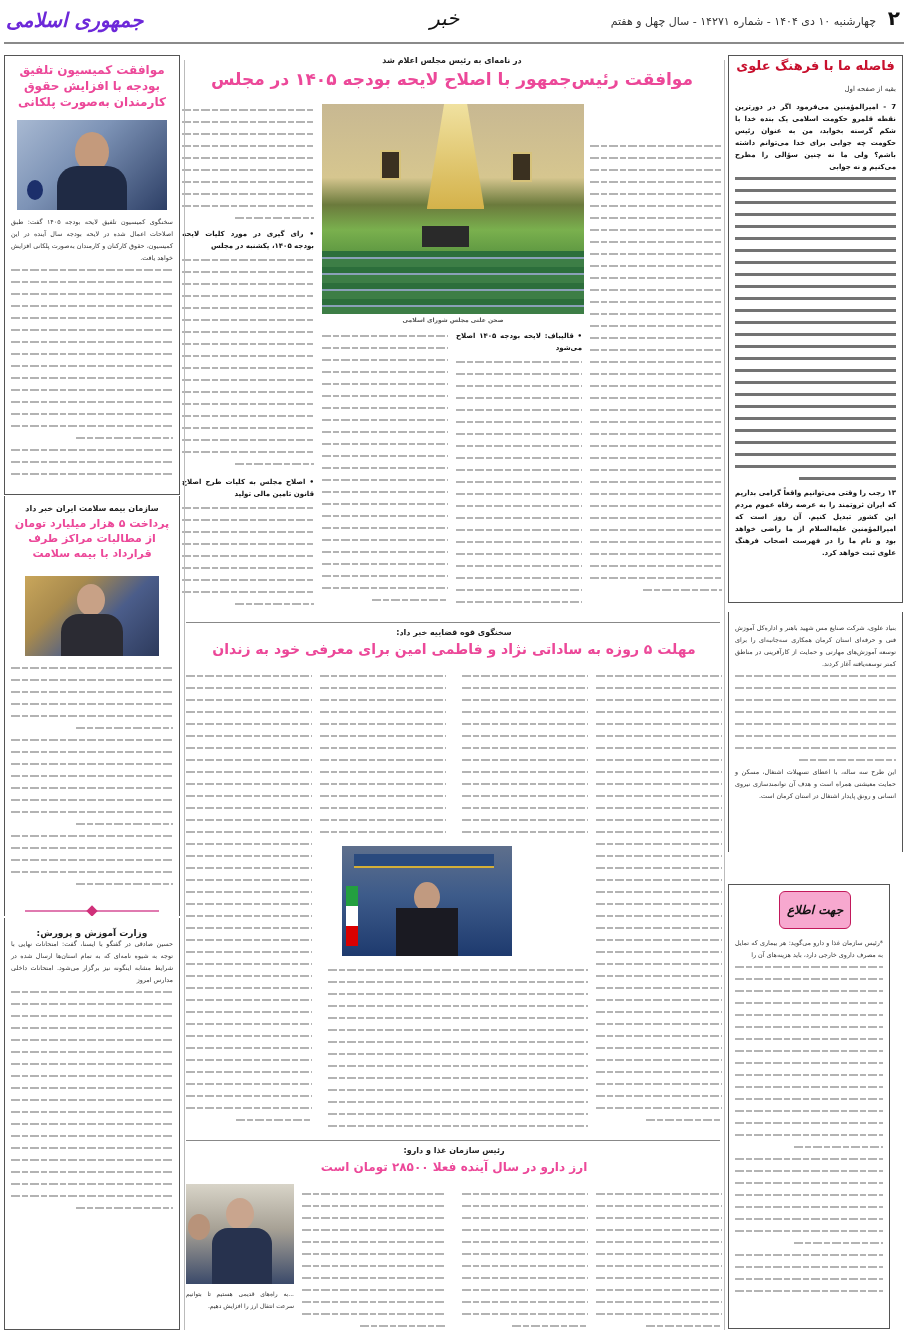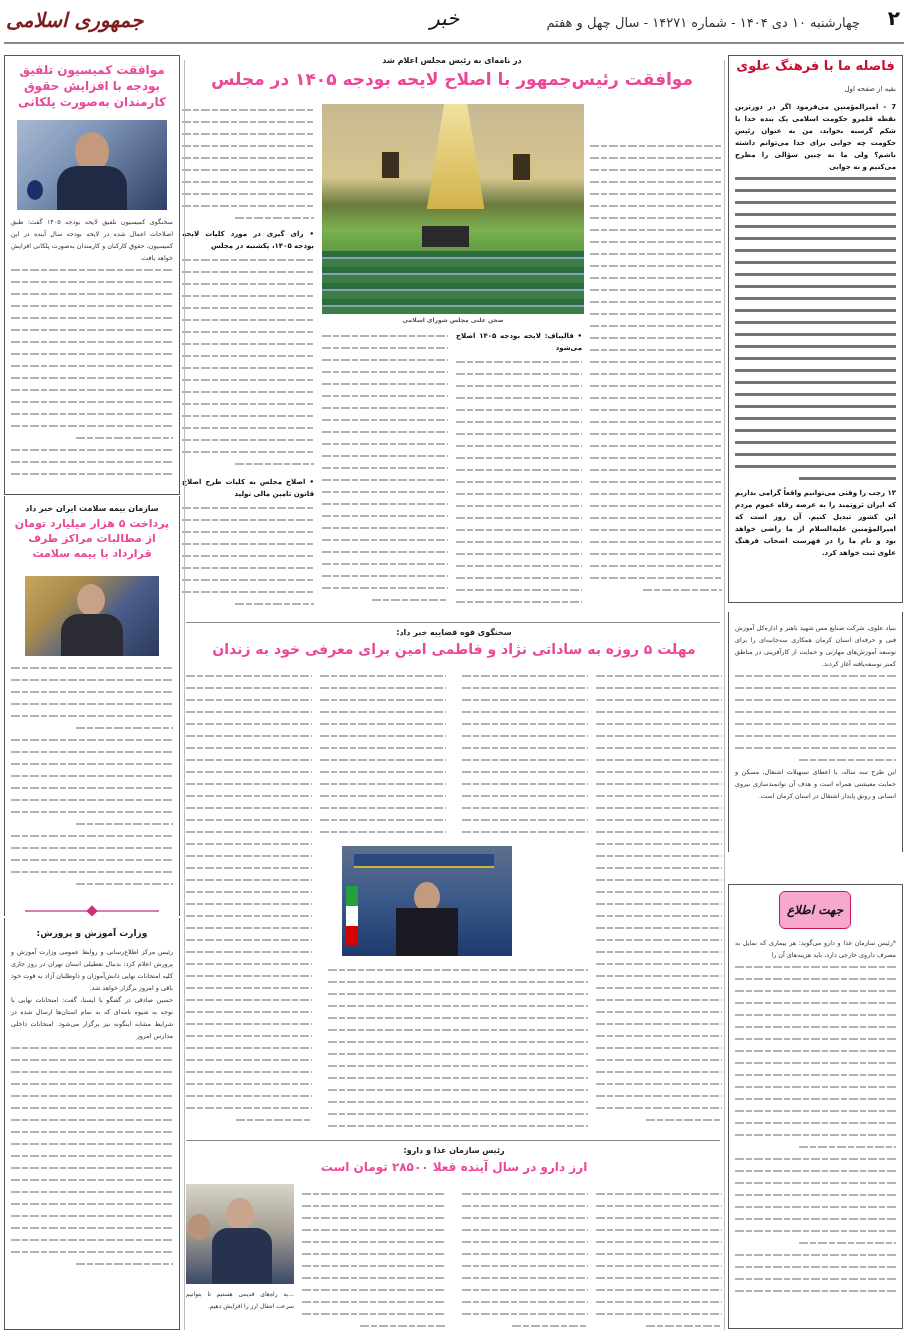--- a/index.html
+++ b/index.html
@@ -1,23 +1,23 @@
 <!DOCTYPE html>
 <html><head>
 <meta charset="utf-8">
 <style>
   * { box-sizing: border-box; margin: 0; padding: 0; }
   html, body { width: 908px; height: 1333px; background: #ffffff; overflow: hidden; }
   body { font-family: "DejaVu Sans", sans-serif; color: #1a1a1a; direction: rtl; position: relative; }
 
   .masthead { position: absolute; left: 0; top: 0; width: 908px; height: 45px; }
-  .mh-logo { position: absolute; left: 6px; top: 8px; font-family: "DejaVu Serif", serif; font-size: 20px; font-style: italic; font-weight: bold; color: #7f1d1d; }
+  .mh-logo { position: absolute; left: 6px; top: 8px; font-family: "DejaVu Serif", serif; font-size: 20px; font-style: italic; font-weight: bold; color: #6d28d9; }
   .mh-section { position: absolute; left: 430px; top: 6px; font-family: "DejaVu Serif", serif; font-size: 20px; font-style: italic; color: #111; }
   .mh-page { position: absolute; right: 8px; top: 6px; font-size: 20px; font-weight: bold; color: #111; }
-  .mh-date { position: absolute; right: 48px; top: 15px; font-size: 13px; color: #333; }
+  .mh-date { position: absolute; right: 32px; top: 15px; font-size: 11px; color: #333; }
   .mh-rule { position: absolute; left: 4px; right: 4px; top: 42px; height: 2px; background: #8a8a8a; }
 
   .col { position: absolute; overflow: hidden; }
   .text { font-size: 6.4px; line-height: 12px; text-align: justify; color: #333; }
   .lines { display: flex; flex-direction: column; gap: 0; }
   .ln { height: 12px; border-bottom: 0 solid transparent; position: relative; }
   .ln::after { content: ""; position: absolute; right: 0; left: 0; top: 5px; height: 2px; background: repeating-linear-gradient(90deg, #9a9a9a 0 9px, transparent 9px 11px, #9a9a9a 11px 17px, transparent 17px 19px); opacity: .75; }
   .ln.short::after { left: 40%; }
   .ln.bold::after { background: #444; height: 3px; top: 4px; }
 
@@ -90,21 +90,21 @@
       <div class="ln"></div>
       <div class="ln"></div>
       <div class="ln"></div>
       <div class="ln"></div>
       <div class="ln"></div>
       <div class="ln short"></div>
   </div>
   <div class="text" style="margin:0 6px;">این طرح سه ساله، با اعطای تسهیلات اشتغال، مسکن و حمایت معیشتی همراه است و هدف آن توانمندسازی نیروی انسانی و رونق پایدار اشتغال در استان کرمان است.</div>
 </section>
 
-<section class="box" style="left:728px; top:884px; width:175px; height:445px;">
+<section class="box" style="left:728px; top:884px; width:162px; height:445px;">
   <div class="pink-banner" style="left:50px; top:6px; width:72px; height:38px;">جهت اطلاع</div>
   <div class="text" style="position:absolute; top:52px; left:6px; right:6px;">*رئیس سازمان غذا و دارو می‌گوید: هر بیماری که تمایل به مصرف داروی خارجی دارد، باید هزینه‌های آن را</div>
   <div class="lines" style="position:absolute; top:76px; left:6px; right:6px;">
     <div class="ln"></div>
       <div class="ln"></div>
       <div class="ln"></div>
       <div class="ln"></div>
       <div class="ln"></div>
       <div class="ln"></div>
       <div class="ln"></div>
@@ -339,21 +339,20 @@
       <div class="ln"></div>
       <div class="ln"></div>
       <div class="ln"></div>
       <div class="ln short"></div>
   </div>
   <div class="divider-orn" style="left:20px; right:20px; bottom:4px;"></div>
 </section>
 
 <section class="col" style="left:4px; top:918px; width:176px; height:412px; border:1.5px solid #555; border-top:none;">
   <div class="kicker" style="margin-top:10px; font-size:9px;">وزارت آموزش و پرورش:</div>
-  <div class="text" style="margin:8px 6px 0 6px;">رئیس مرکز اطلاع‌رسانی و روابط عمومی وزارت آموزش و پرورش اعلام کرد: بدنبال تعطیلی استان تهران در روز جاری کلیه امتحانات نهایی دانش‌آموزان و داوطلبان آزاد به قوت خود باقی و امروز برگزار خواهد شد.</div>
   <div class="text" style="margin:0 6px;">حسین صادقی در گفتگو با ایسنا، گفت: امتحانات نهایی با توجه به شیوه نامه‌ای که به تمام استان‌ها ارسال شده در شرایط مشابه اینگونه نیز برگزار می‌شود. امتحانات داخلی مدارس امروز</div>
   <div class="lines" style="margin:0 6px;">
     <div class="ln"></div>
       <div class="ln"></div>
       <div class="ln"></div>
       <div class="ln"></div>
       <div class="ln"></div>
       <div class="ln"></div>
       <div class="ln"></div>
       <div class="ln"></div>

